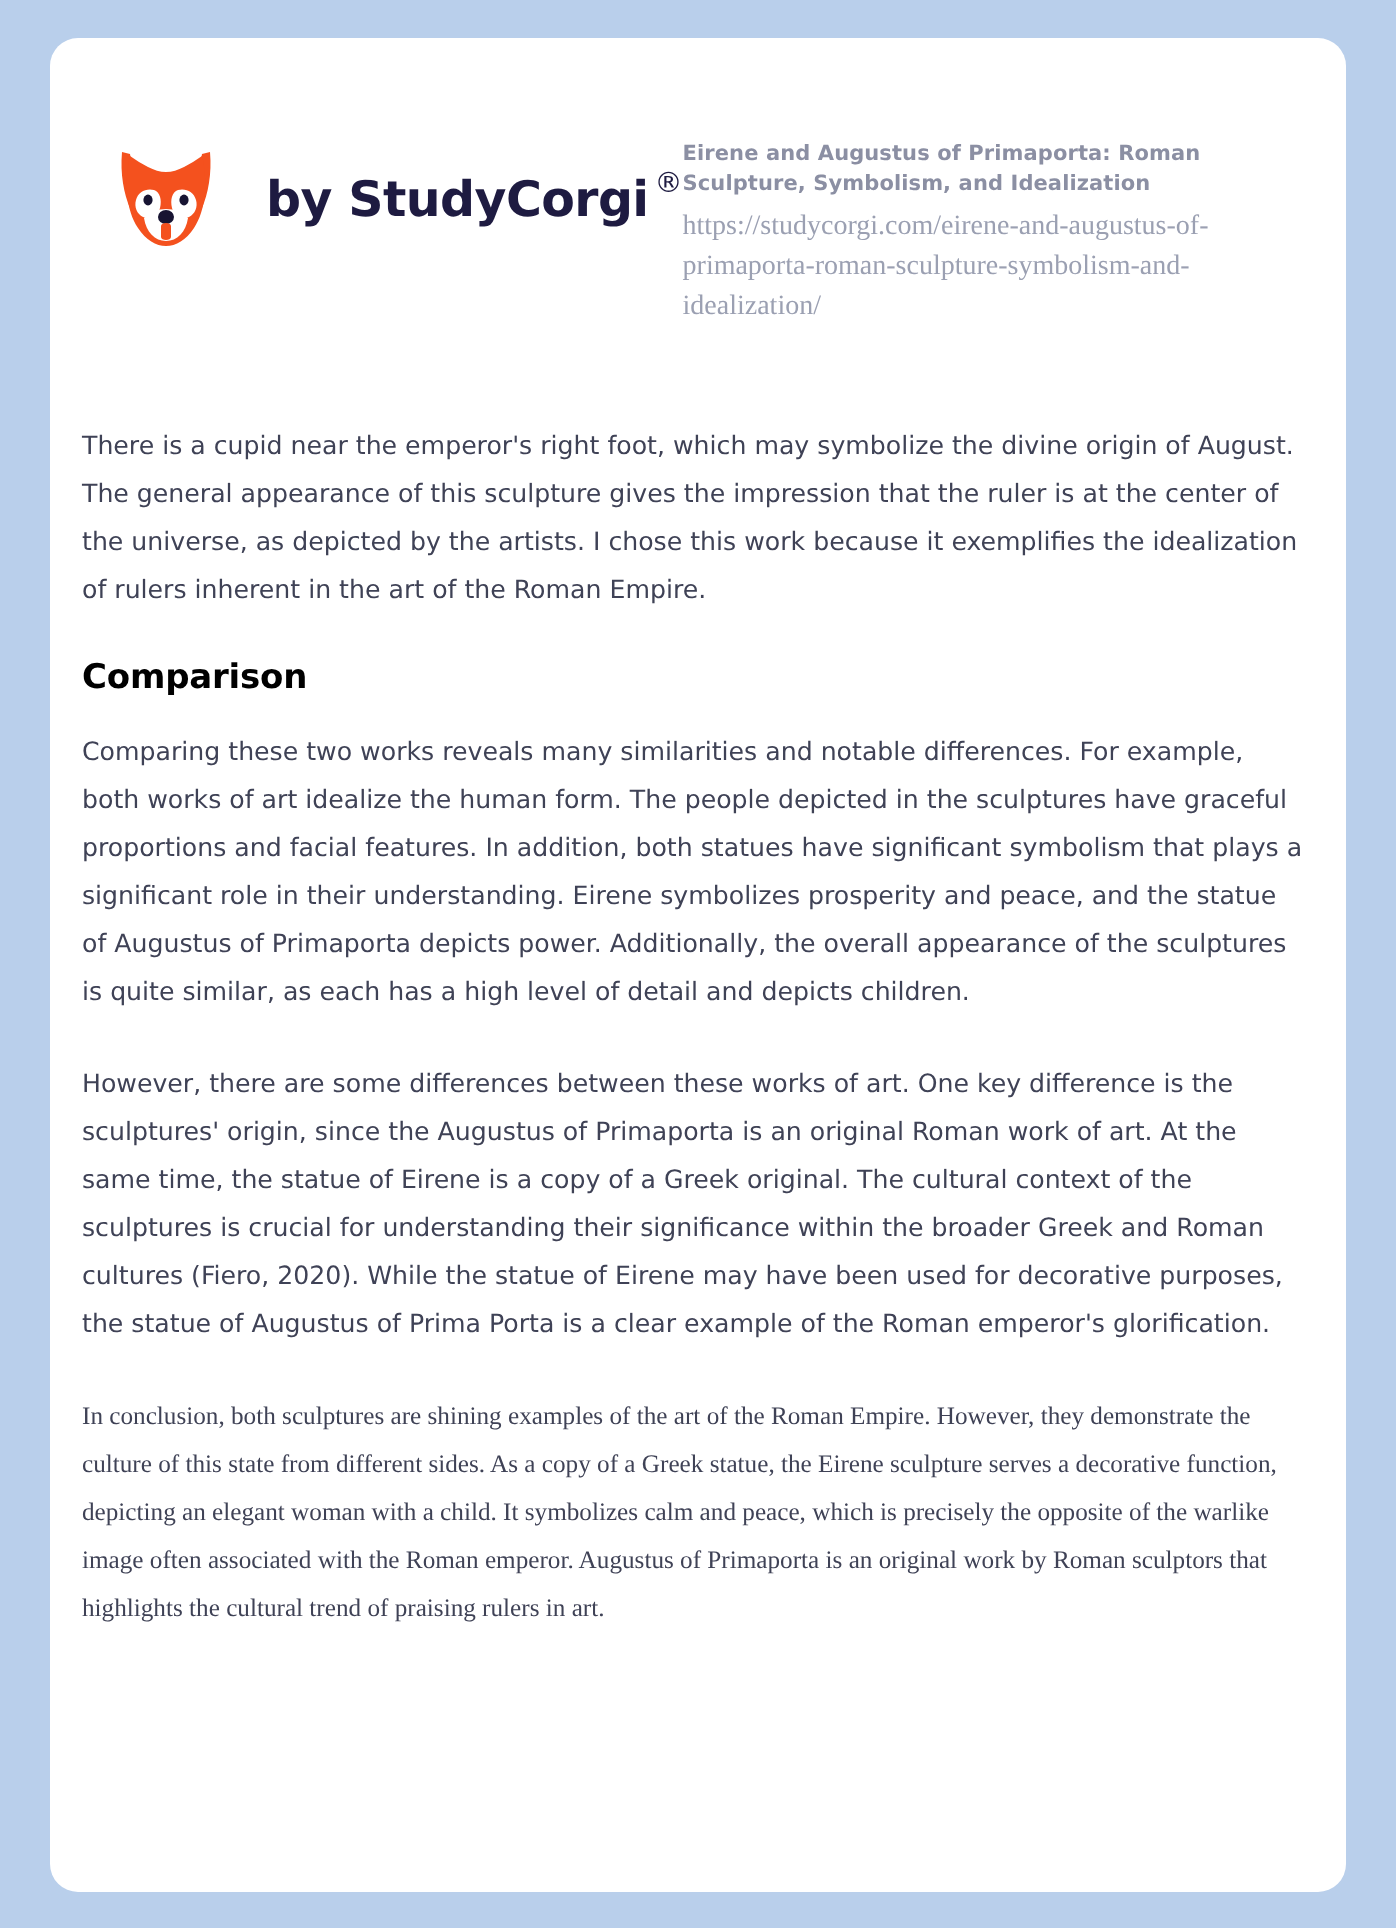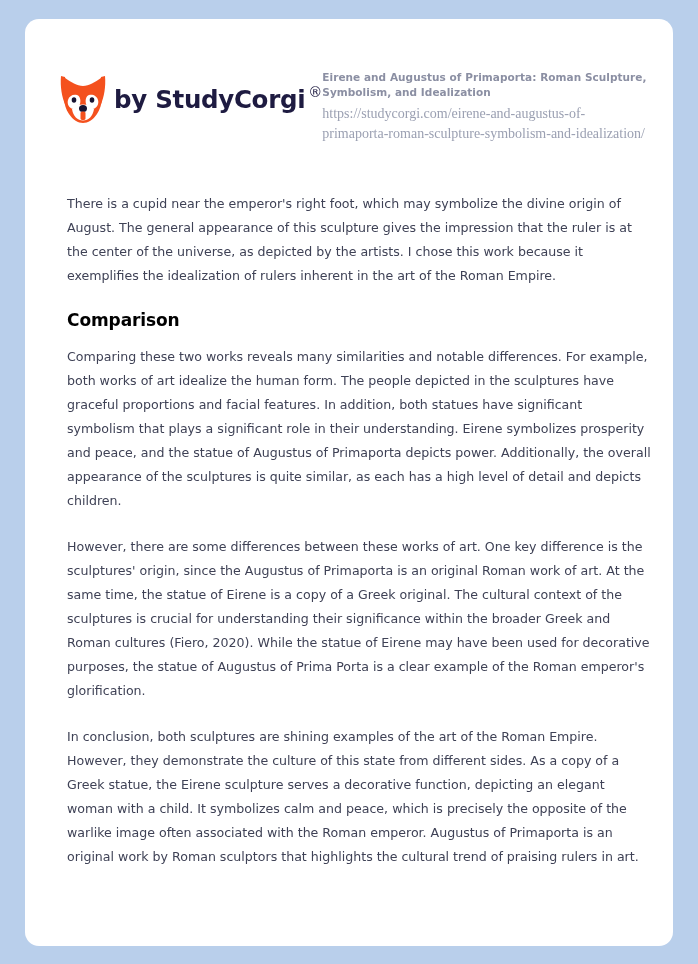--- a/index.html
+++ b/index.html
@@ -34,21 +34,21 @@
   .doc-header {
     display: flex;
     align-items: flex-start;
     justify-content: space-between;
     padding: 47px 22px 0 33px;
   }
 
   .brand-block {
     display: flex;
     align-items: center;
-    gap: 6px;
+    gap: 25px;
     padding-top: 8px;
   }
 
   .corgi-logo { width: 50px; height: 52px; flex: none; display: block; }
 
   .brand-wordmark {
     display: flex;
     align-items: flex-start;
     color: #1e1b41;
   }
@@ -92,33 +92,33 @@
     font-size: 14px;
     font-weight: normal;
     color: #9ba0b2;
     line-height: 1.42;
     margin-top: 4px;
     word-break: break-word;
   }
 
   
   .doc-body {
-    padding: 48px 20px 0 42px;
+    padding: 48px 20px 0 16px;
   }
 
   .para {
     font-family: "DejaVu Sans", sans-serif;
     font-size: 12.6px;
     line-height: 24px;
     color: #3f4256;
     margin-bottom: 22px;
     text-align: left;
   }
 
-  .para:last-child { margin-bottom: 14px; }
+  .para:last-child { margin-bottom: 14px; font-family: Liberation Serif, serif; }
 
   .section-head {
     font-family: "DejaVu Sans", sans-serif;
     font-size: 17px;
     font-weight: bold;
     color: #000000;
     margin-top: 18px;
     margin-bottom: 15px;
     letter-spacing: -0.1px;
   }

